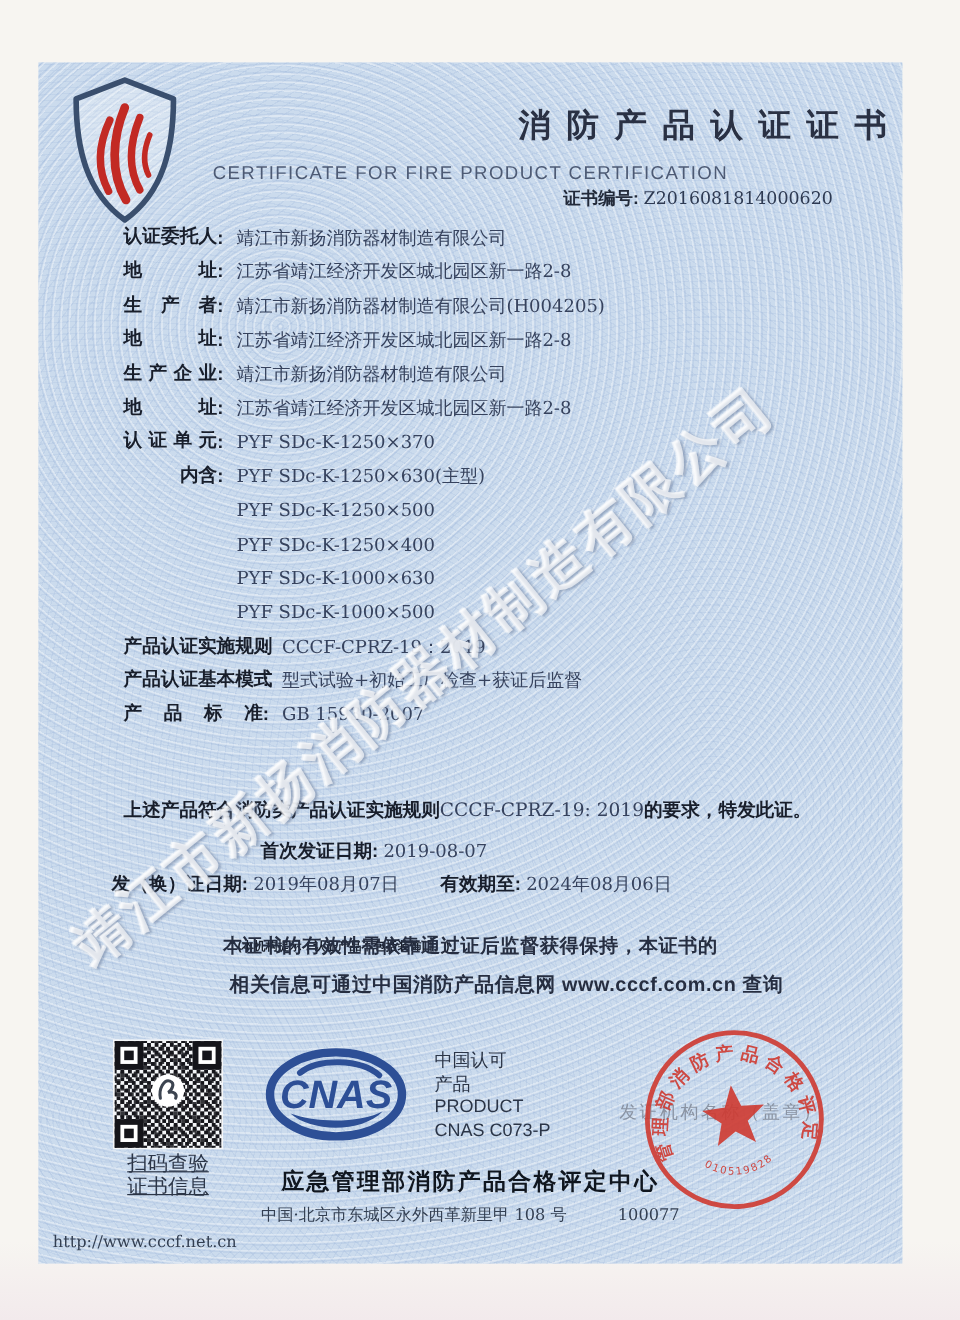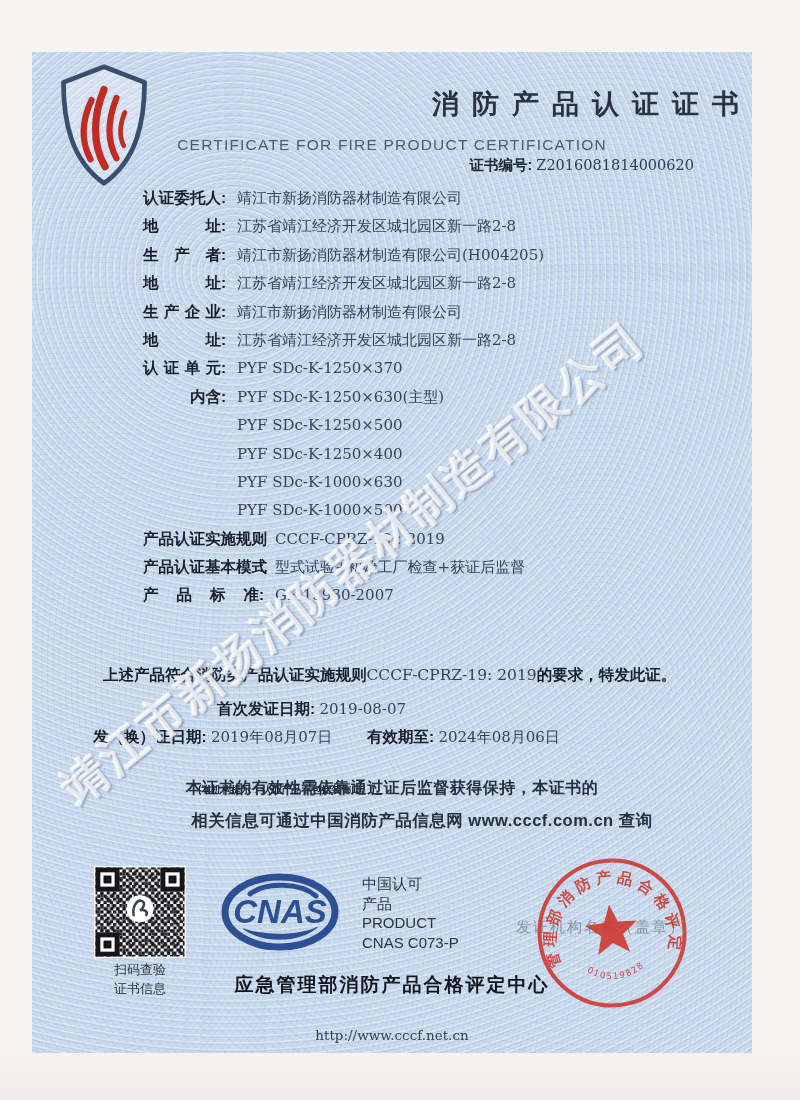--- a/index.html
+++ b/index.html
@@ -34,21 +34,21 @@
     position:absolute;left:36px;top:712px;white-space:nowrap;z-index:5;pointer-events:none;
     transform:rotate(-39deg);transform-origin:0 50%;
     font-family:"DejaVu Serif","Liberation Serif",serif;
     font-size:46px;font-weight:bold;letter-spacing:3px;
     color:rgba(255,255,255,0.66);
     text-shadow:1px 2px 2px rgba(110,128,158,0.55), -1px -1px 1px rgba(255,255,255,0.8);
   }
 
   
   .rows{position:absolute;left:0;top:132px;width:720px;padding-left:71px;box-sizing:border-box;}
-  .row{height:28.4px;line-height:28.4px;white-space:nowrap;font-size:15.5px;margin-left:40px;}
+  .row{height:28.4px;line-height:28.4px;white-space:nowrap;font-size:15.5px;}
   .row .lab{display:inline-block;width:78px;vertical-align:top;
     font-weight:bold;color:#181e2b;text-align:justify;text-align-last:justify;}
   .row.wide .lab{width:116px;}
   .row.inner .lab{text-align-last:right;}
   .row .col{display:inline-block;width:12px;font-weight:bold;color:#181e2b;}
   .row .val{color:#36425d;font-family:"DejaVu Serif","Liberation Serif",serif;font-size:15px;margin-left:4px;}
 
   .statement{position:absolute;left:71px;top:585px;width:606px;
     font-size:15.5px;line-height:28.4px;color:#181e2b;font-weight:bold;margin-top:24px;}
   .statement .code{font-weight:normal;color:#36425d;font-family:"DejaVu Serif","Liberation Serif",serif;}
@@ -62,33 +62,33 @@
     font-size:10px;font-weight:bold;color:#181e2b;}
 
   .notice1{position:absolute;left:0;top:726px;width:720px;text-align:center;
     font-size:16px;color:#262e41;font-weight:600;letter-spacing:0.5px;}
   .notice2{position:absolute;left:0;top:758px;width:780px;text-align:center;
     font-size:16.5px;color:#262e41;font-weight:600;letter-spacing:0.5px;}
 
   
   .qr{position:absolute;left:62px;top:814px;width:92px;height:92px;}
   .qr-caption{position:absolute;left:56px;top:908px;width:104px;text-align:center;
-    font-size:13px;color:#2b3547;line-height:19px;}
+    font-size:17px;color:#2b3547;line-height:19px;text-decoration:underline;}
   .cnas-logo{position:absolute;left:188px;top:820px;width:120px;height:80px;}
   .accred{position:absolute;left:330px;top:822px;font-size:15px;color:#2b3547;line-height:19.5px;}
   .issuer-label{position:absolute;left:484px;top:866px;z-index:2;font-size:15px;
     letter-spacing:2px;color:#8a93a2;white-space:nowrap;}
   .seal{position:absolute;left:502px;top:803px;width:156px;height:156px;z-index:3;
     opacity:0.9;transform:rotate(-6deg);}
 
   .org-line{position:absolute;left:0;top:920px;width:720px;text-align:center;
     font-size:19px;font-weight:bold;color:#10161f;letter-spacing:2px;z-index:1;}
   .addr-line{position:absolute;left:0;top:952px;width:720px;text-align:center;
     font-size:13.5px;color:#333f52;font-family:"DejaVu Serif","Liberation Serif",serif;}
-  .url-line{position:absolute;left:0;top:975px;width:720px;text-align:center;
+  .url-line{position:absolute;left:12px;top:975px;width:720px;
     font-size:13.5px;color:#333f52;font-family:"DejaVu Serif","Liberation Serif",serif;}
 </style>
 </head>
 <body>
 
 <div class="cert">
 
   <svg class="logo" viewBox="0 0 100 120">
     <path d="M50,4 L89,19 C89,58 81,94 50,116 C19,94 11,58 11,19 Z" fill="rgba(255,255,255,0.25)" stroke="#3a4f6e" stroke-width="4.5" stroke-linejoin="round"></path>
     <g fill="none" stroke="#c22a24" stroke-linecap="round">
@@ -206,16 +206,21 @@
     </defs>
     <text font-size="15" font-weight="bold" fill="#cf3a31" letter-spacing="5" font-family="'DejaVu Serif','Liberation Serif',serif">
       <textPath href="#sealTopArc" startOffset="50%" text-anchor="middle">应急管理部消防产品合格评定中心</textPath>
     </text>
     <text font-size="8.5" fill="#cf3a31" letter-spacing="1.5" font-family="'DejaVu Sans','Liberation Sans',sans-serif">
       <textPath href="#sealBotArc" startOffset="50%" text-anchor="middle">1101051982861</textPath>
     </text>
   </svg>
 
   <div class="org-line">应急管理部消防产品合格评定中心</div>
+  <div class="addr-line">
+    <span>中国·北京市东城区永外西革新里甲 108 号</span>
+    <span style="display:inline-block;width:34px;"></span>
+    <span>100077</span>
+  </div>
   <div class="url-line">http://www.cccf.net.cn</div>
 
   <div class="watermark">靖江市新扬消防器材制造有限公司</div>
 </div>
 
 </body></html>

